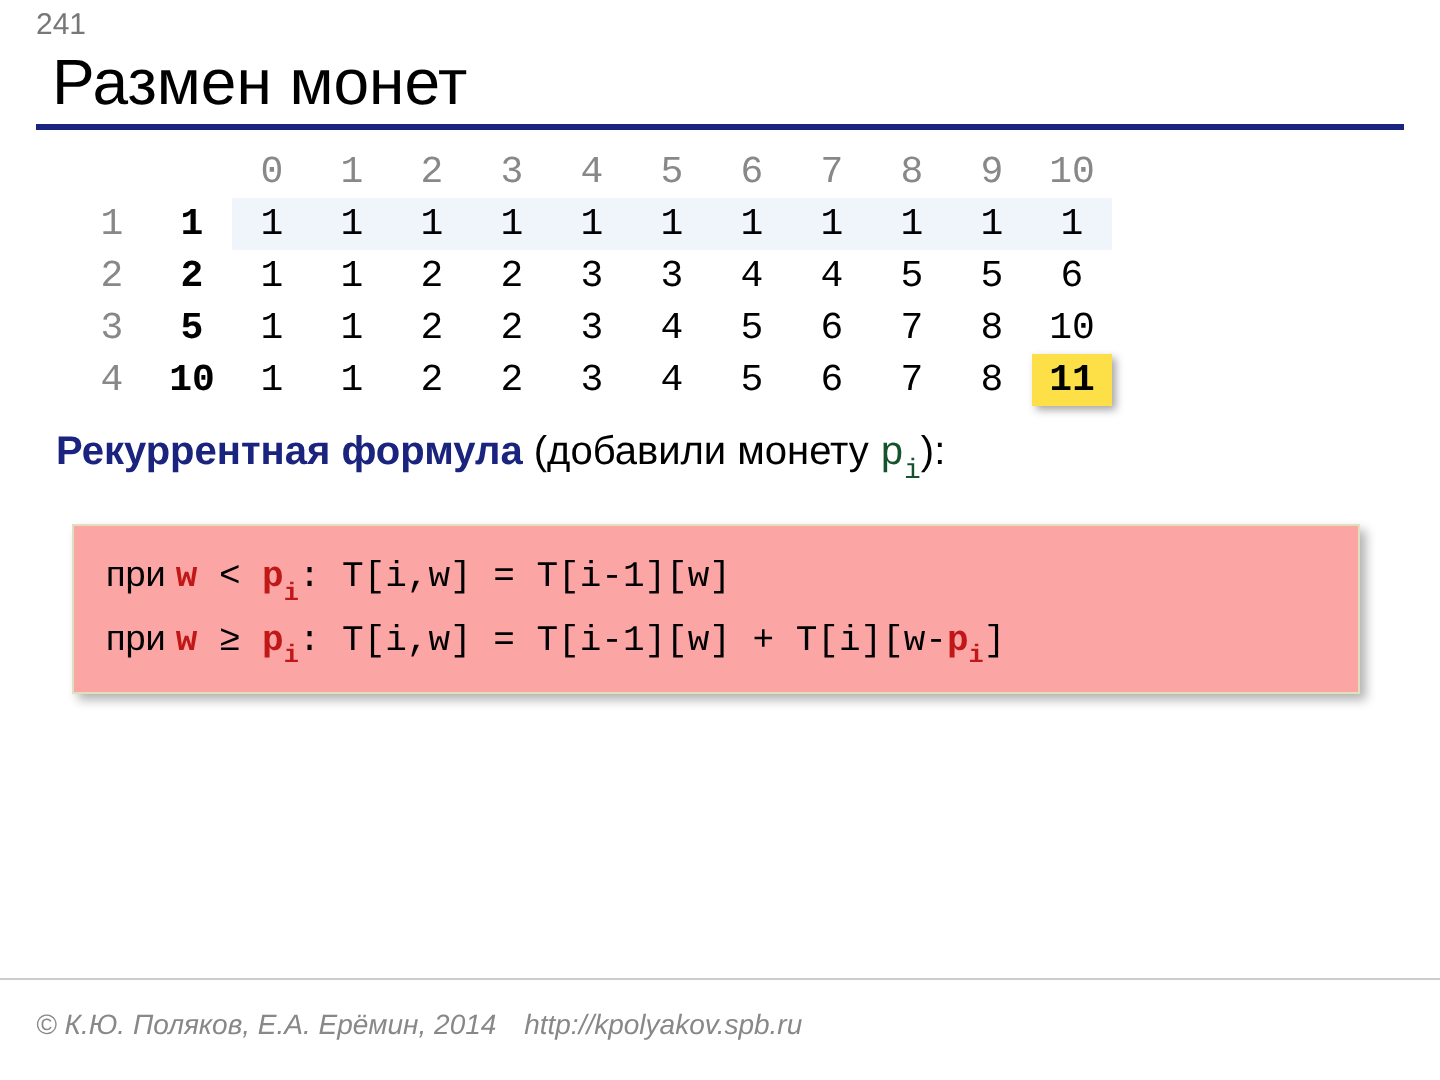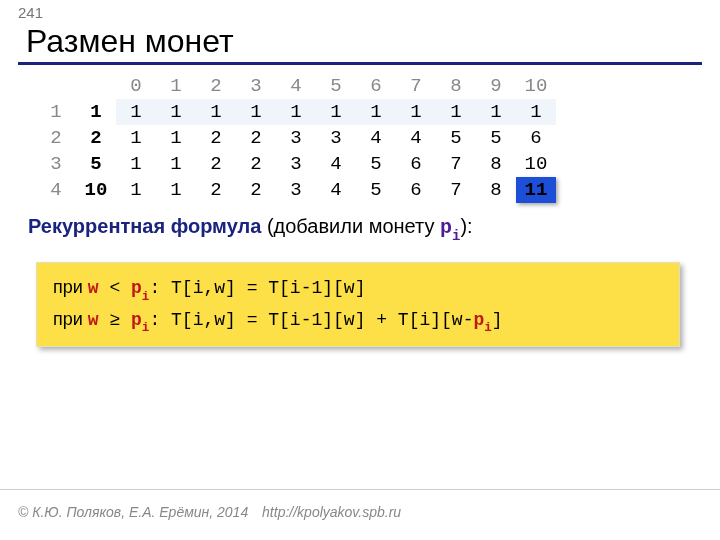--- a/index.html
+++ b/index.html
@@ -77,50 +77,50 @@
   }
   .dp-table .coin {
     color: #000;
     font-family: "Courier New", monospace;
     font-weight: bold;
   }
   .dp-table tr.row-hi td:not(.rowlab):not(.coin) {
     background: #f0f4fb;
   }
   .dp-table td.final {
-    background: #1d4ed8;
+    background: #fde047;
     color: #000;
     font-weight: bold;
     box-shadow: 2px 2px 4px rgba(0,0,0,0.35);
     font-family: Liberation Mono, monospace;
   }
 
   .rec-line {
     font-size: 20px;
     margin: 10px 0 10px 0;
   }
   .rec-line .lead {
     color: #1a237e;
     font-weight: bold;
   }
   .mono-red {
     font-family: "Courier New", monospace;
-    color: #4c1d95;
-    font-weight: bold;
+    color: #14532d;
+    font-weight: normal;
     margin-top: 28px;
   }
   .sub {
     font-size: 0.7em;
     vertical-align: sub;
     position: relative;
     top: 2px;
   }
 
   .formula-box {
-    background: #fde047;
+    background: #fca5a5;
     border: 1px solid #e0e0c0;
     box-shadow: 3px 3px 5px rgba(0,0,0,0.3);
     padding: 10px 16px;
     margin: 20px 12px 0 8px;
     font-family: "Courier New", monospace;
     font-size: 18px;
     line-height: 1.6;
   }
   .formula-box .w {
     color: #c01818;

